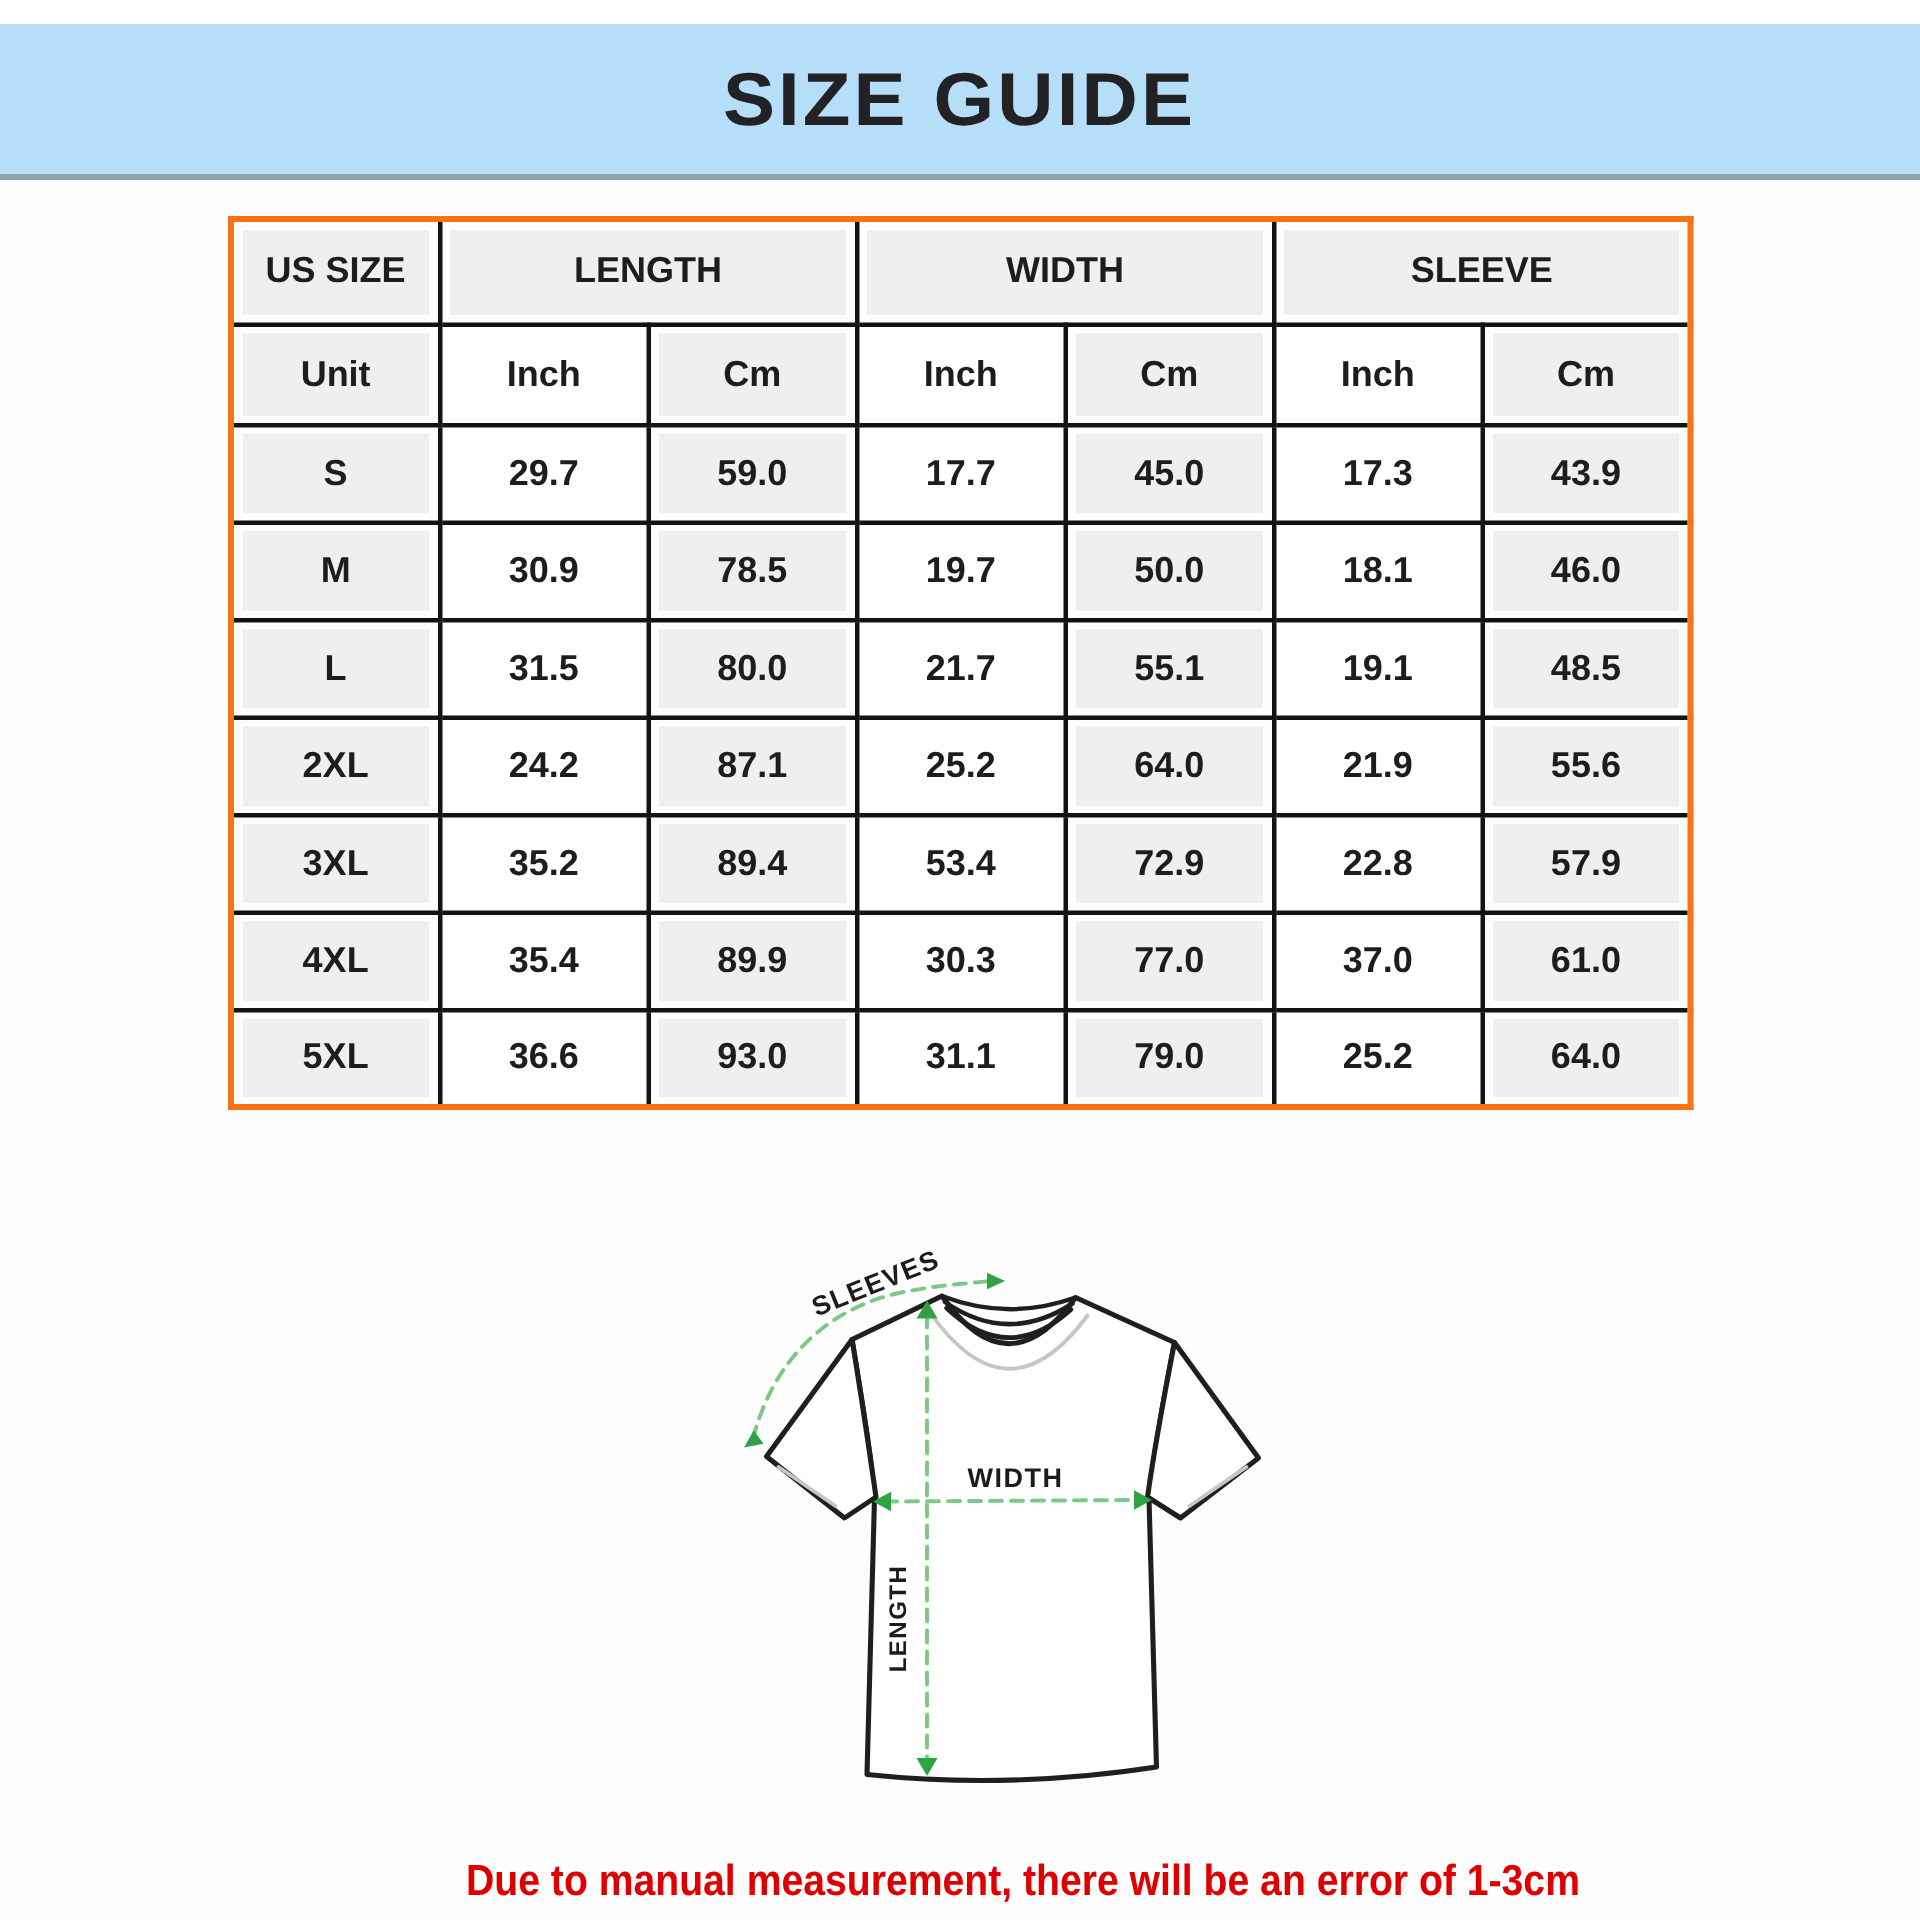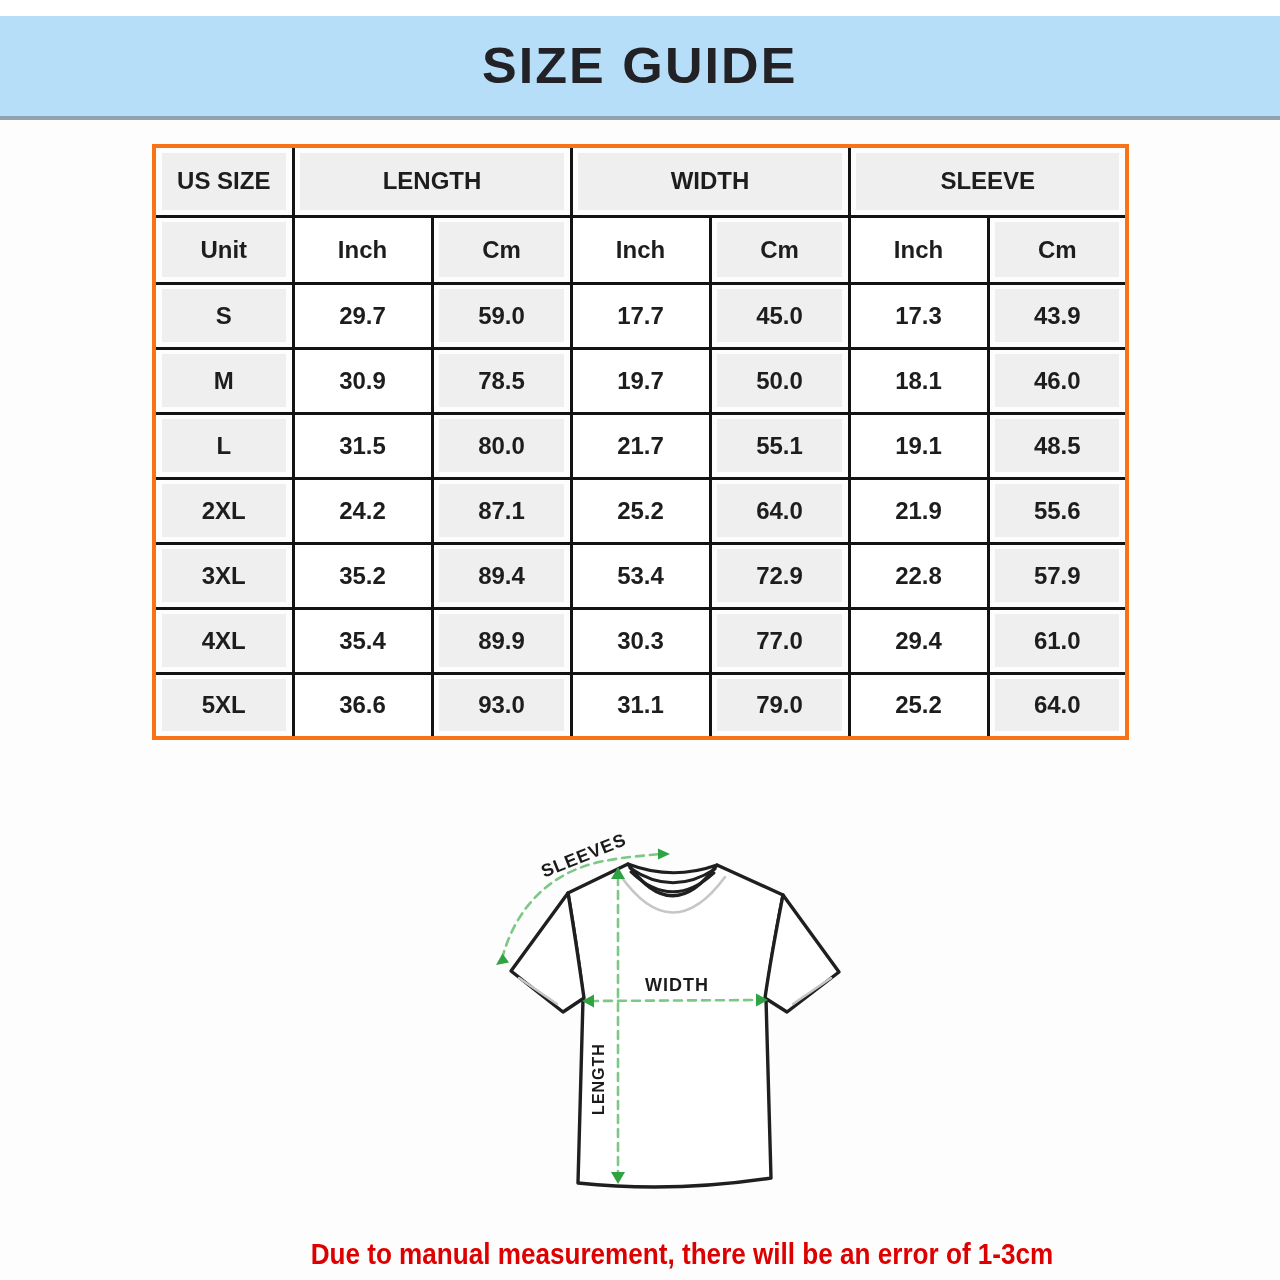--- a/index.html
+++ b/index.html
@@ -136,21 +136,21 @@
             <td class="g">72.9</td>
             <td>22.8</td>
             <td class="g">57.9</td>
           </tr>
           <tr>
             <td class="g">4XL</td>
             <td>35.4</td>
             <td class="g">89.9</td>
             <td>30.3</td>
             <td class="g">77.0</td>
-            <td>29.4</td>
+            <td>37.0</td>
             <td class="g">61.0</td>
           </tr>
           <tr>
             <td class="g">5XL</td>
             <td>36.6</td>
             <td class="g">93.0</td>
             <td>31.1</td>
             <td class="g">79.0</td>
             <td>25.2</td>
             <td class="g">64.0</td>

